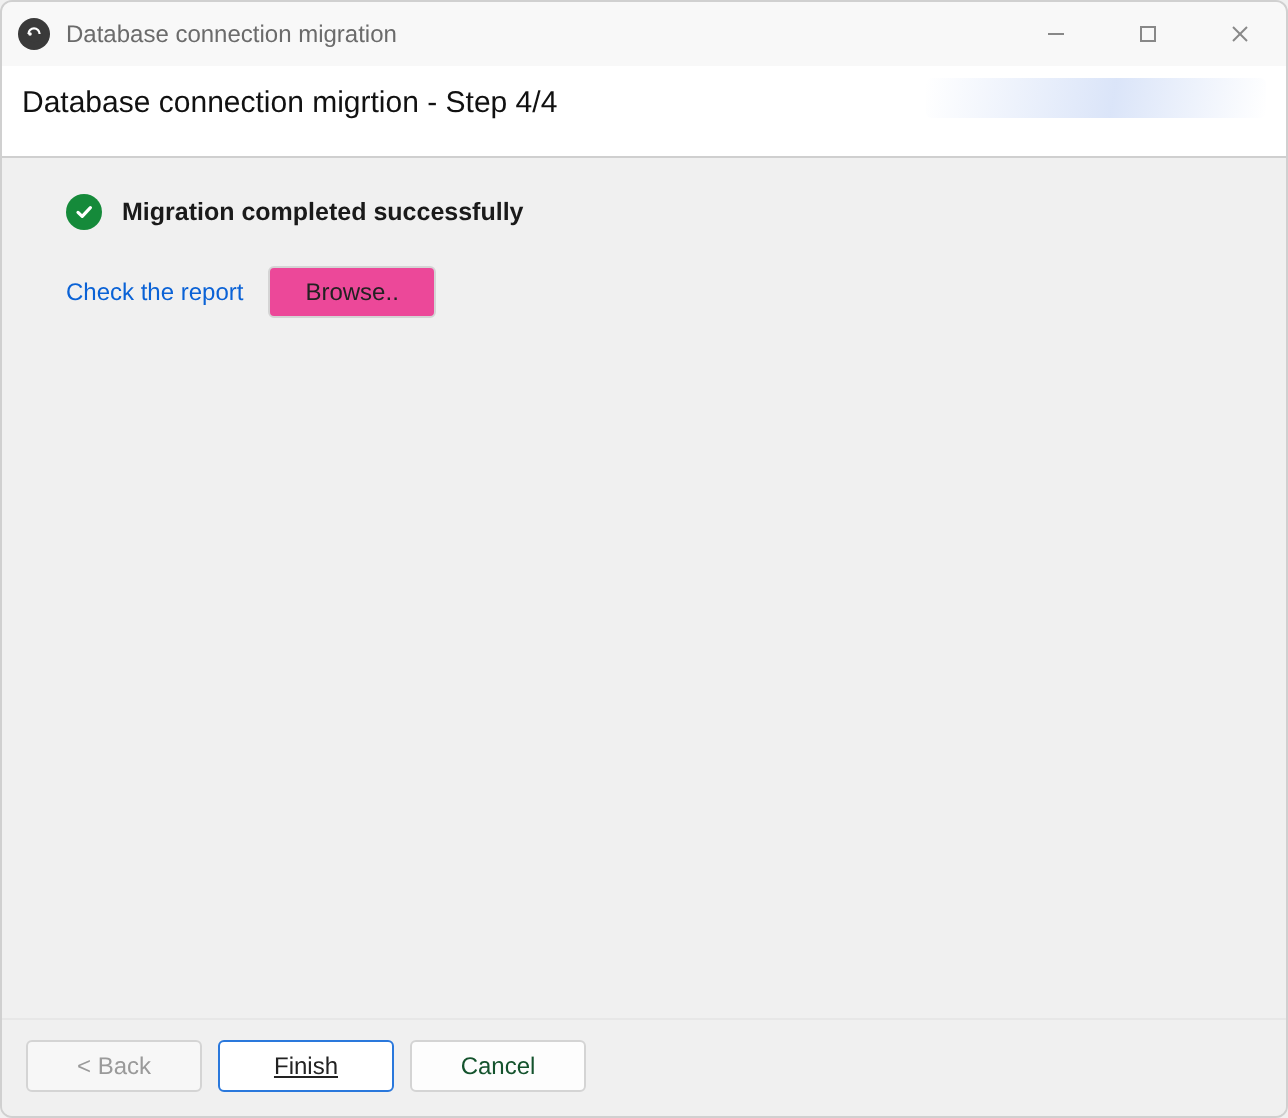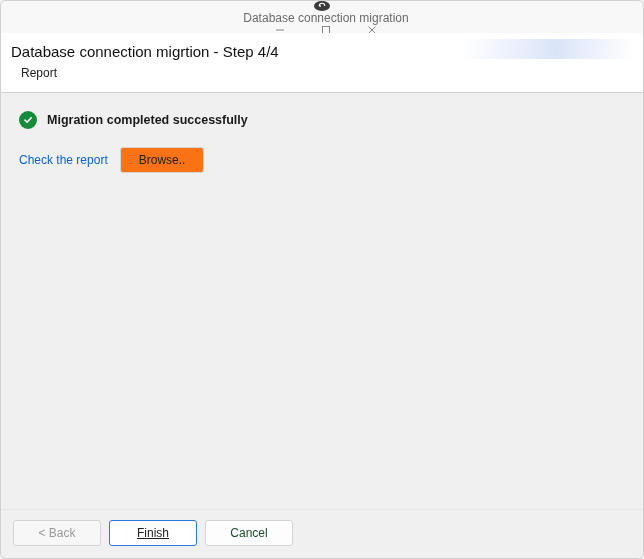--- a/index.html
+++ b/index.html
@@ -16,21 +16,20 @@
       border-radius: 6px;
     }
     
     .titlebar {
       height: 32px;
       background: #f8f8f8;
       display: flex;
       align-items: center;
       padding-left: 8px;
       color: #6b6b6b;
-      flex-direction: column;
     }
     .titlebar .app-icon {
       width: 16px;
       height: 16px;
       border-radius: 50%;
       background: #3a3a3a;
       display: flex;
       align-items: center;
       justify-content: center;
       margin-right: 8px;
@@ -73,21 +72,21 @@
       right: 10px;
       width: 170px;
       height: 20px;
       background: linear-gradient(100deg, rgba(80,120,210,0) 0%, rgba(110,150,230,0.25) 55%, rgba(255,255,255,0) 100%);
       border-radius: 3px;
     }
     
     .content {
       flex: 1;
       background: #f0f0f0;
-      padding: 18px 18px;
+      padding: 18px 32px;
     }
     .status-row {
       display: flex;
       align-items: center;
       gap: 10px;
       margin-bottom: 18px;
     }
     .status-icon {
       width: 18px;
       height: 18px;
@@ -107,21 +106,21 @@
       display: flex;
       align-items: center;
       gap: 12px;
     }
     .link {
       color: #0a62d6;
       font-size: 12px;
       cursor: pointer;
     }
     .btn-sm {
-      background: #f97316;
+      background: #ec4899;
       border: 1px solid #d4d4d4;
       border-radius: 3px;
       padding: 5px 18px;
       font-size: 12px;
       color: #222;
       cursor: pointer;
     }
     
     .footer {
       background: #f0f0f0;
@@ -182,21 +181,20 @@
           <line x1="1.5" y1="1.5" x2="8.5" y2="8.5" stroke="#888" stroke-width="1"></line>
           <line x1="8.5" y1="1.5" x2="1.5" y2="8.5" stroke="#888" stroke-width="1"></line>
         </svg>
     </div>
   </div>
 </div>
 
 <div class="header">
   <div class="grad"></div>
   <div class="main-title">Database connection migrtion - Step 4/4</div>
-  <div class="sub">Report</div>
 </div>
 
 <div class="content">
   <div class="status-row">
     <span class="status-icon">
       <svg viewBox="0 0 10 10">
           <polyline points="2,5.2 4.1,7.2 8.2,2.8" fill="none" stroke="#fff" stroke-width="1.6" stroke-linecap="round" stroke-linejoin="round"></polyline>
         </svg>
     </span>
     <span class="status-text">Migration completed successfully</span>

